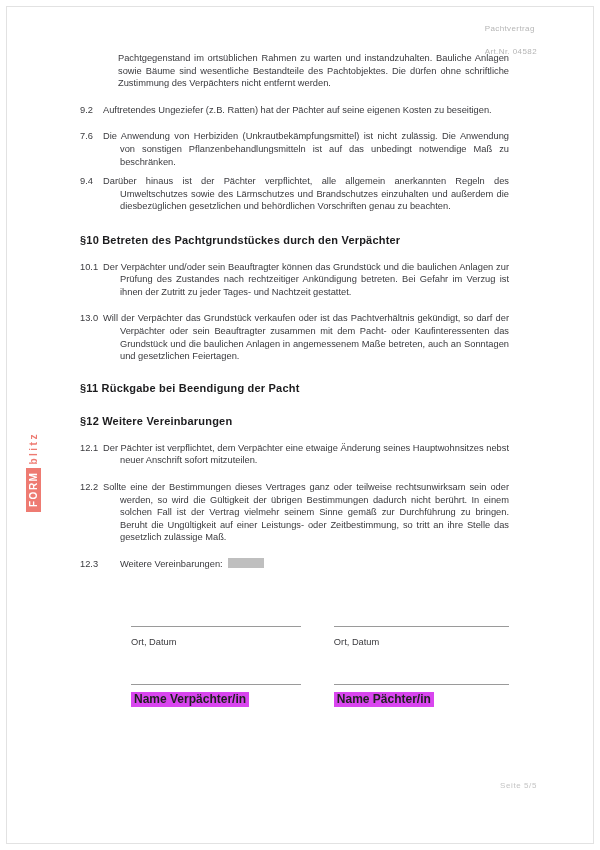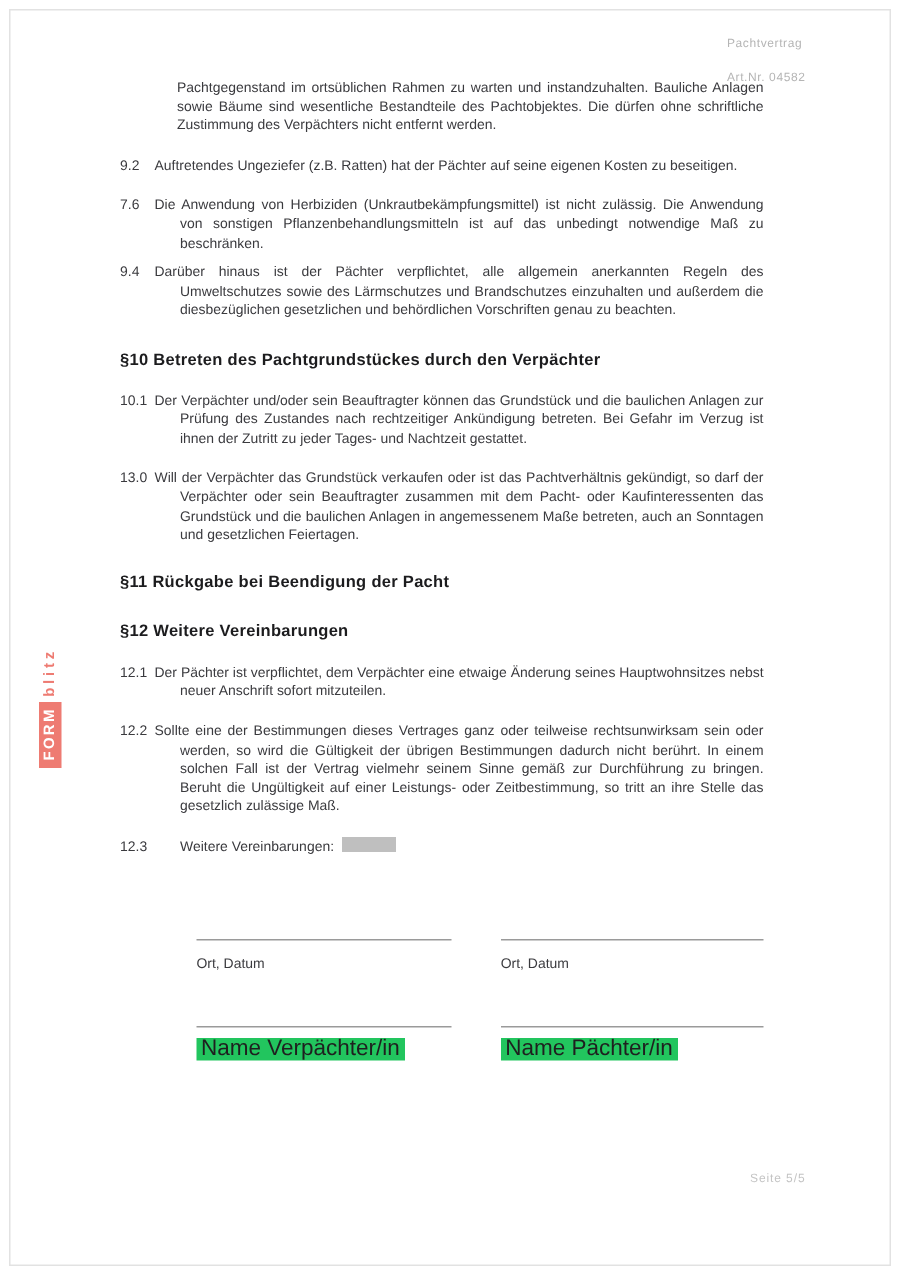--- a/index.html
+++ b/index.html
@@ -73,22 +73,22 @@
     margin-top: 55px; margin-left: 51px;
   }
   .sig-col { width: 190px; }
   .sig-col.right { width: 196px; }
   .sig-line {
     border-top: 1px solid #9a9a9a; height: 0;
   }
   .sig-label { margin-top: 9px; font-size: 9.3px; }
   .sig-row2 { margin-top: 36px; }
   .sig-name {
-    display: inline-block; background: #22c55e; color: #1f1f1f;
-    padding: 1px 3px; margin-top: 7px; font-size: 15px;
+    display: inline-block; background: #d946ef; color: #1f1f1f;
+    padding: 1px 3px; margin-top: 7px; font-size: 12px; font-weight: bold;
   }
 </style>
 </head>
 <body>
 
 <div class="page-border"></div>
 
 <div class="doc-header">
   <span>Pachtvertrag</span>
   <span>Art.Nr. 04582</span>

